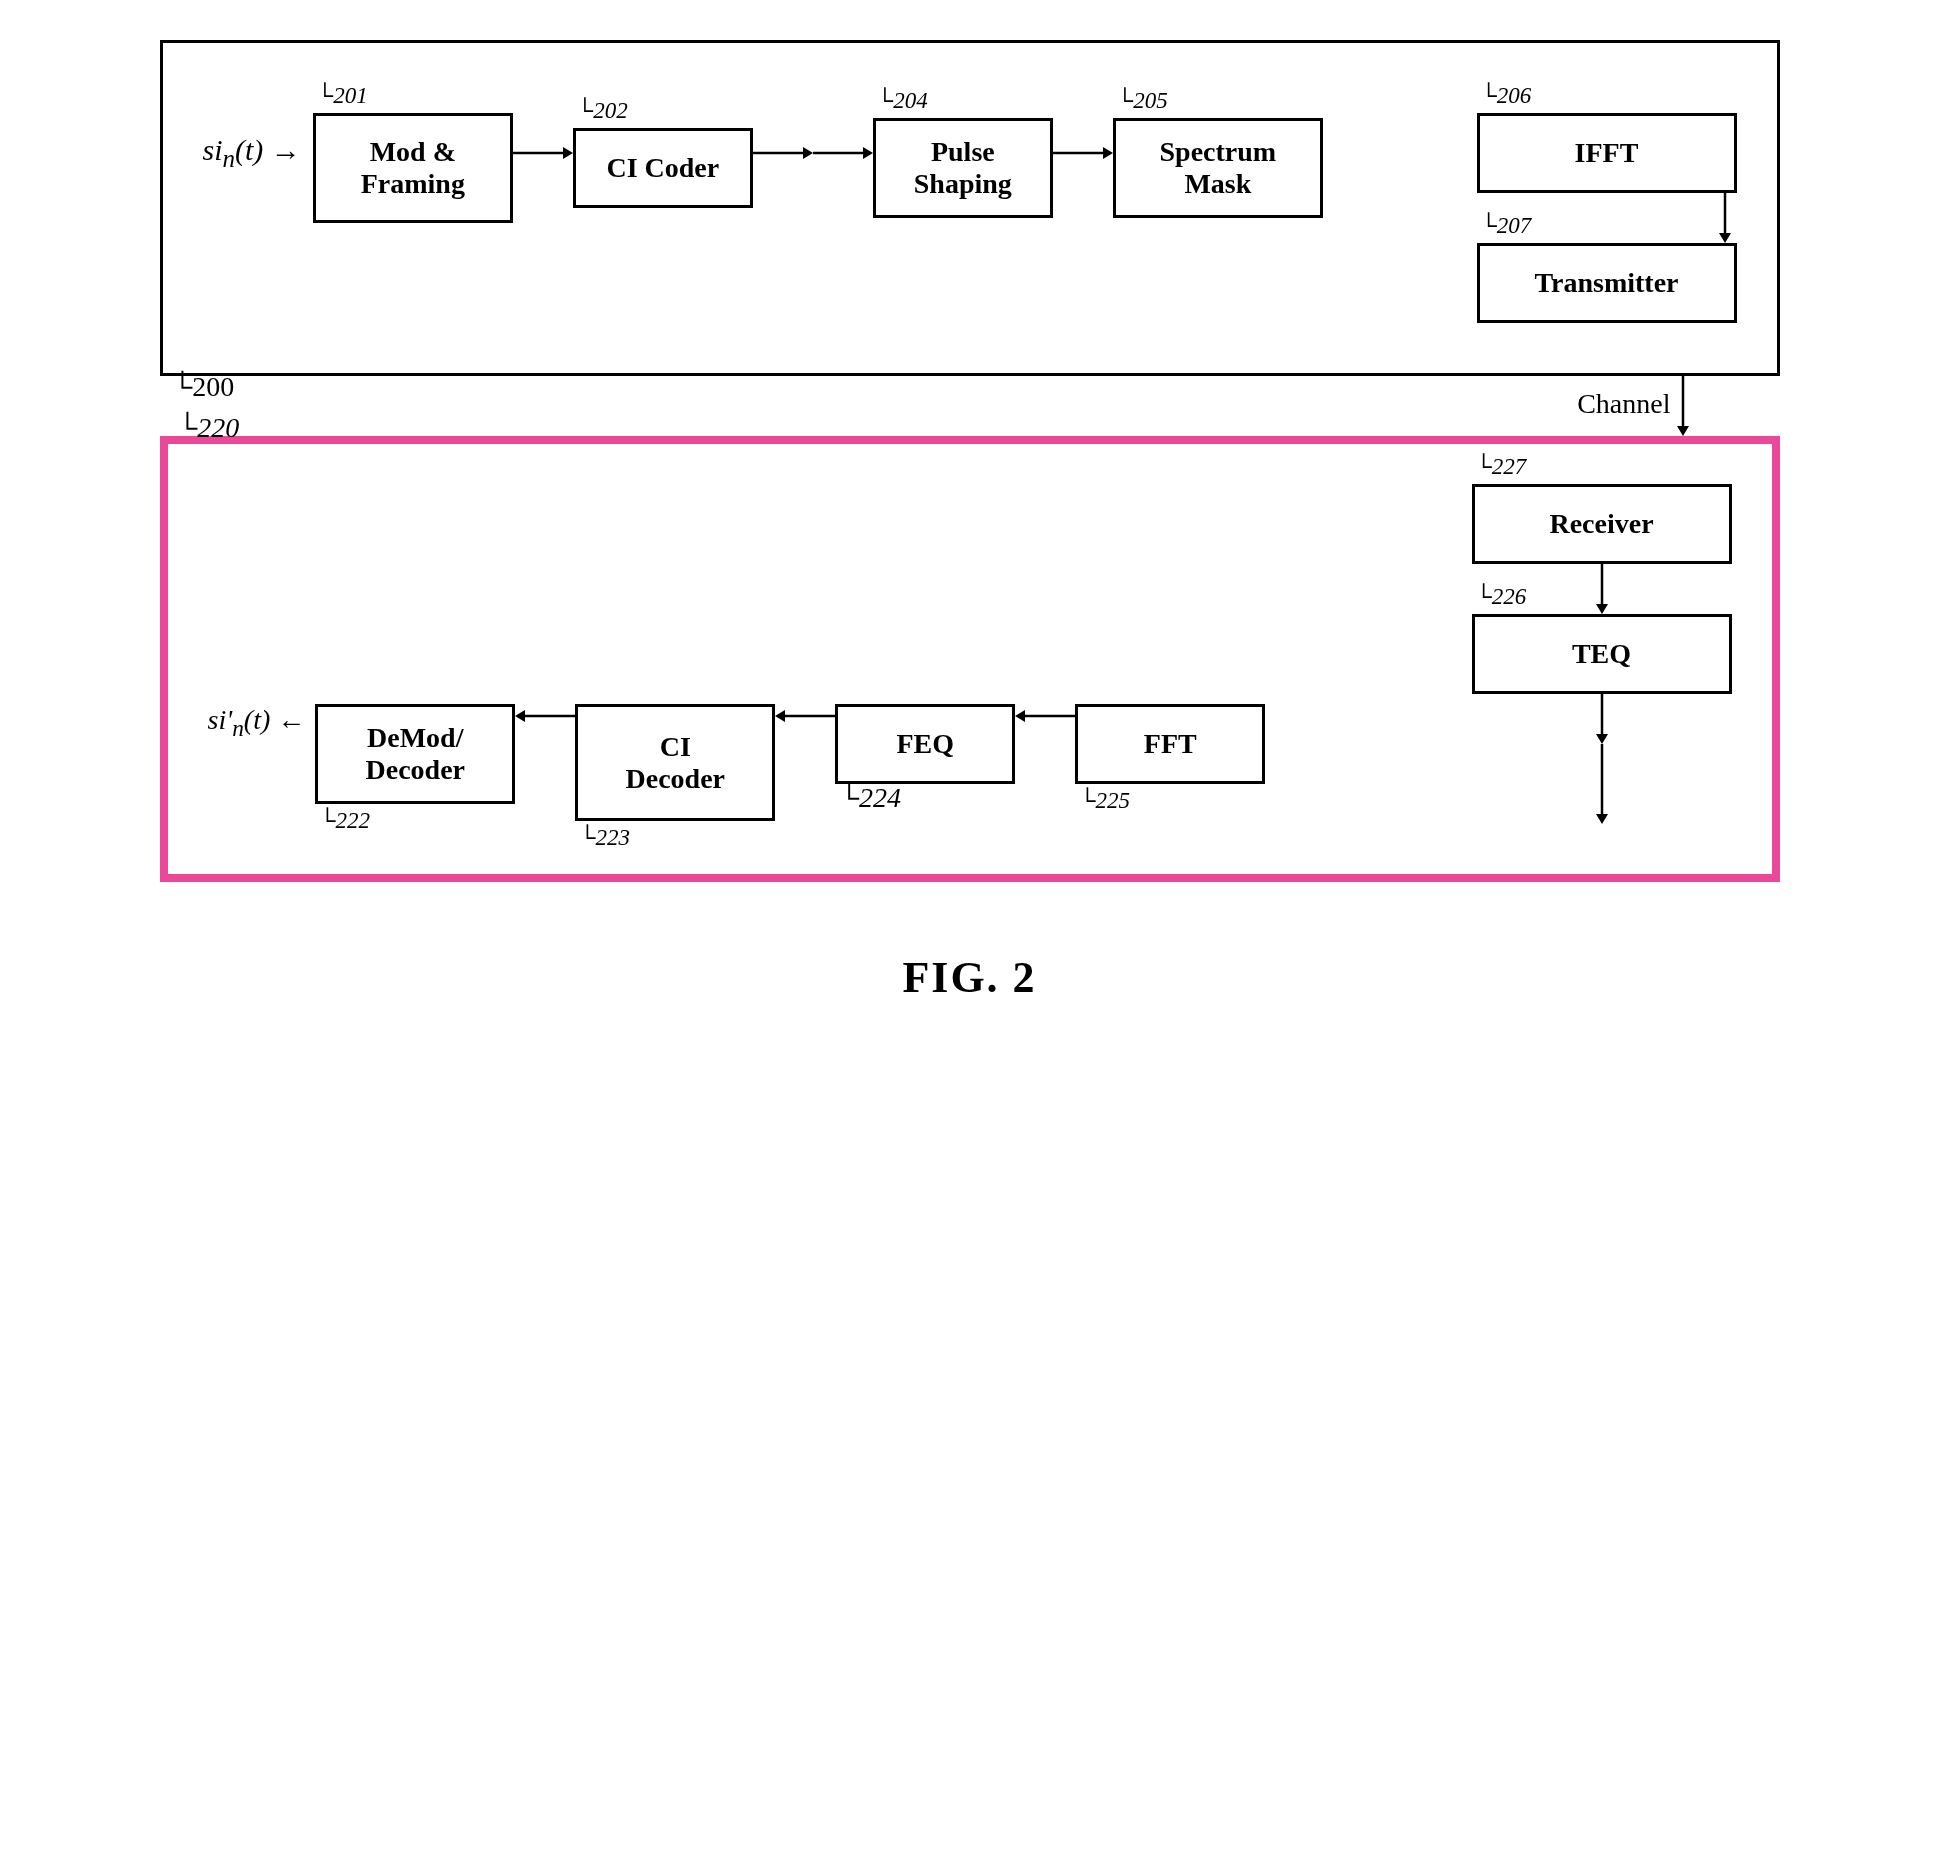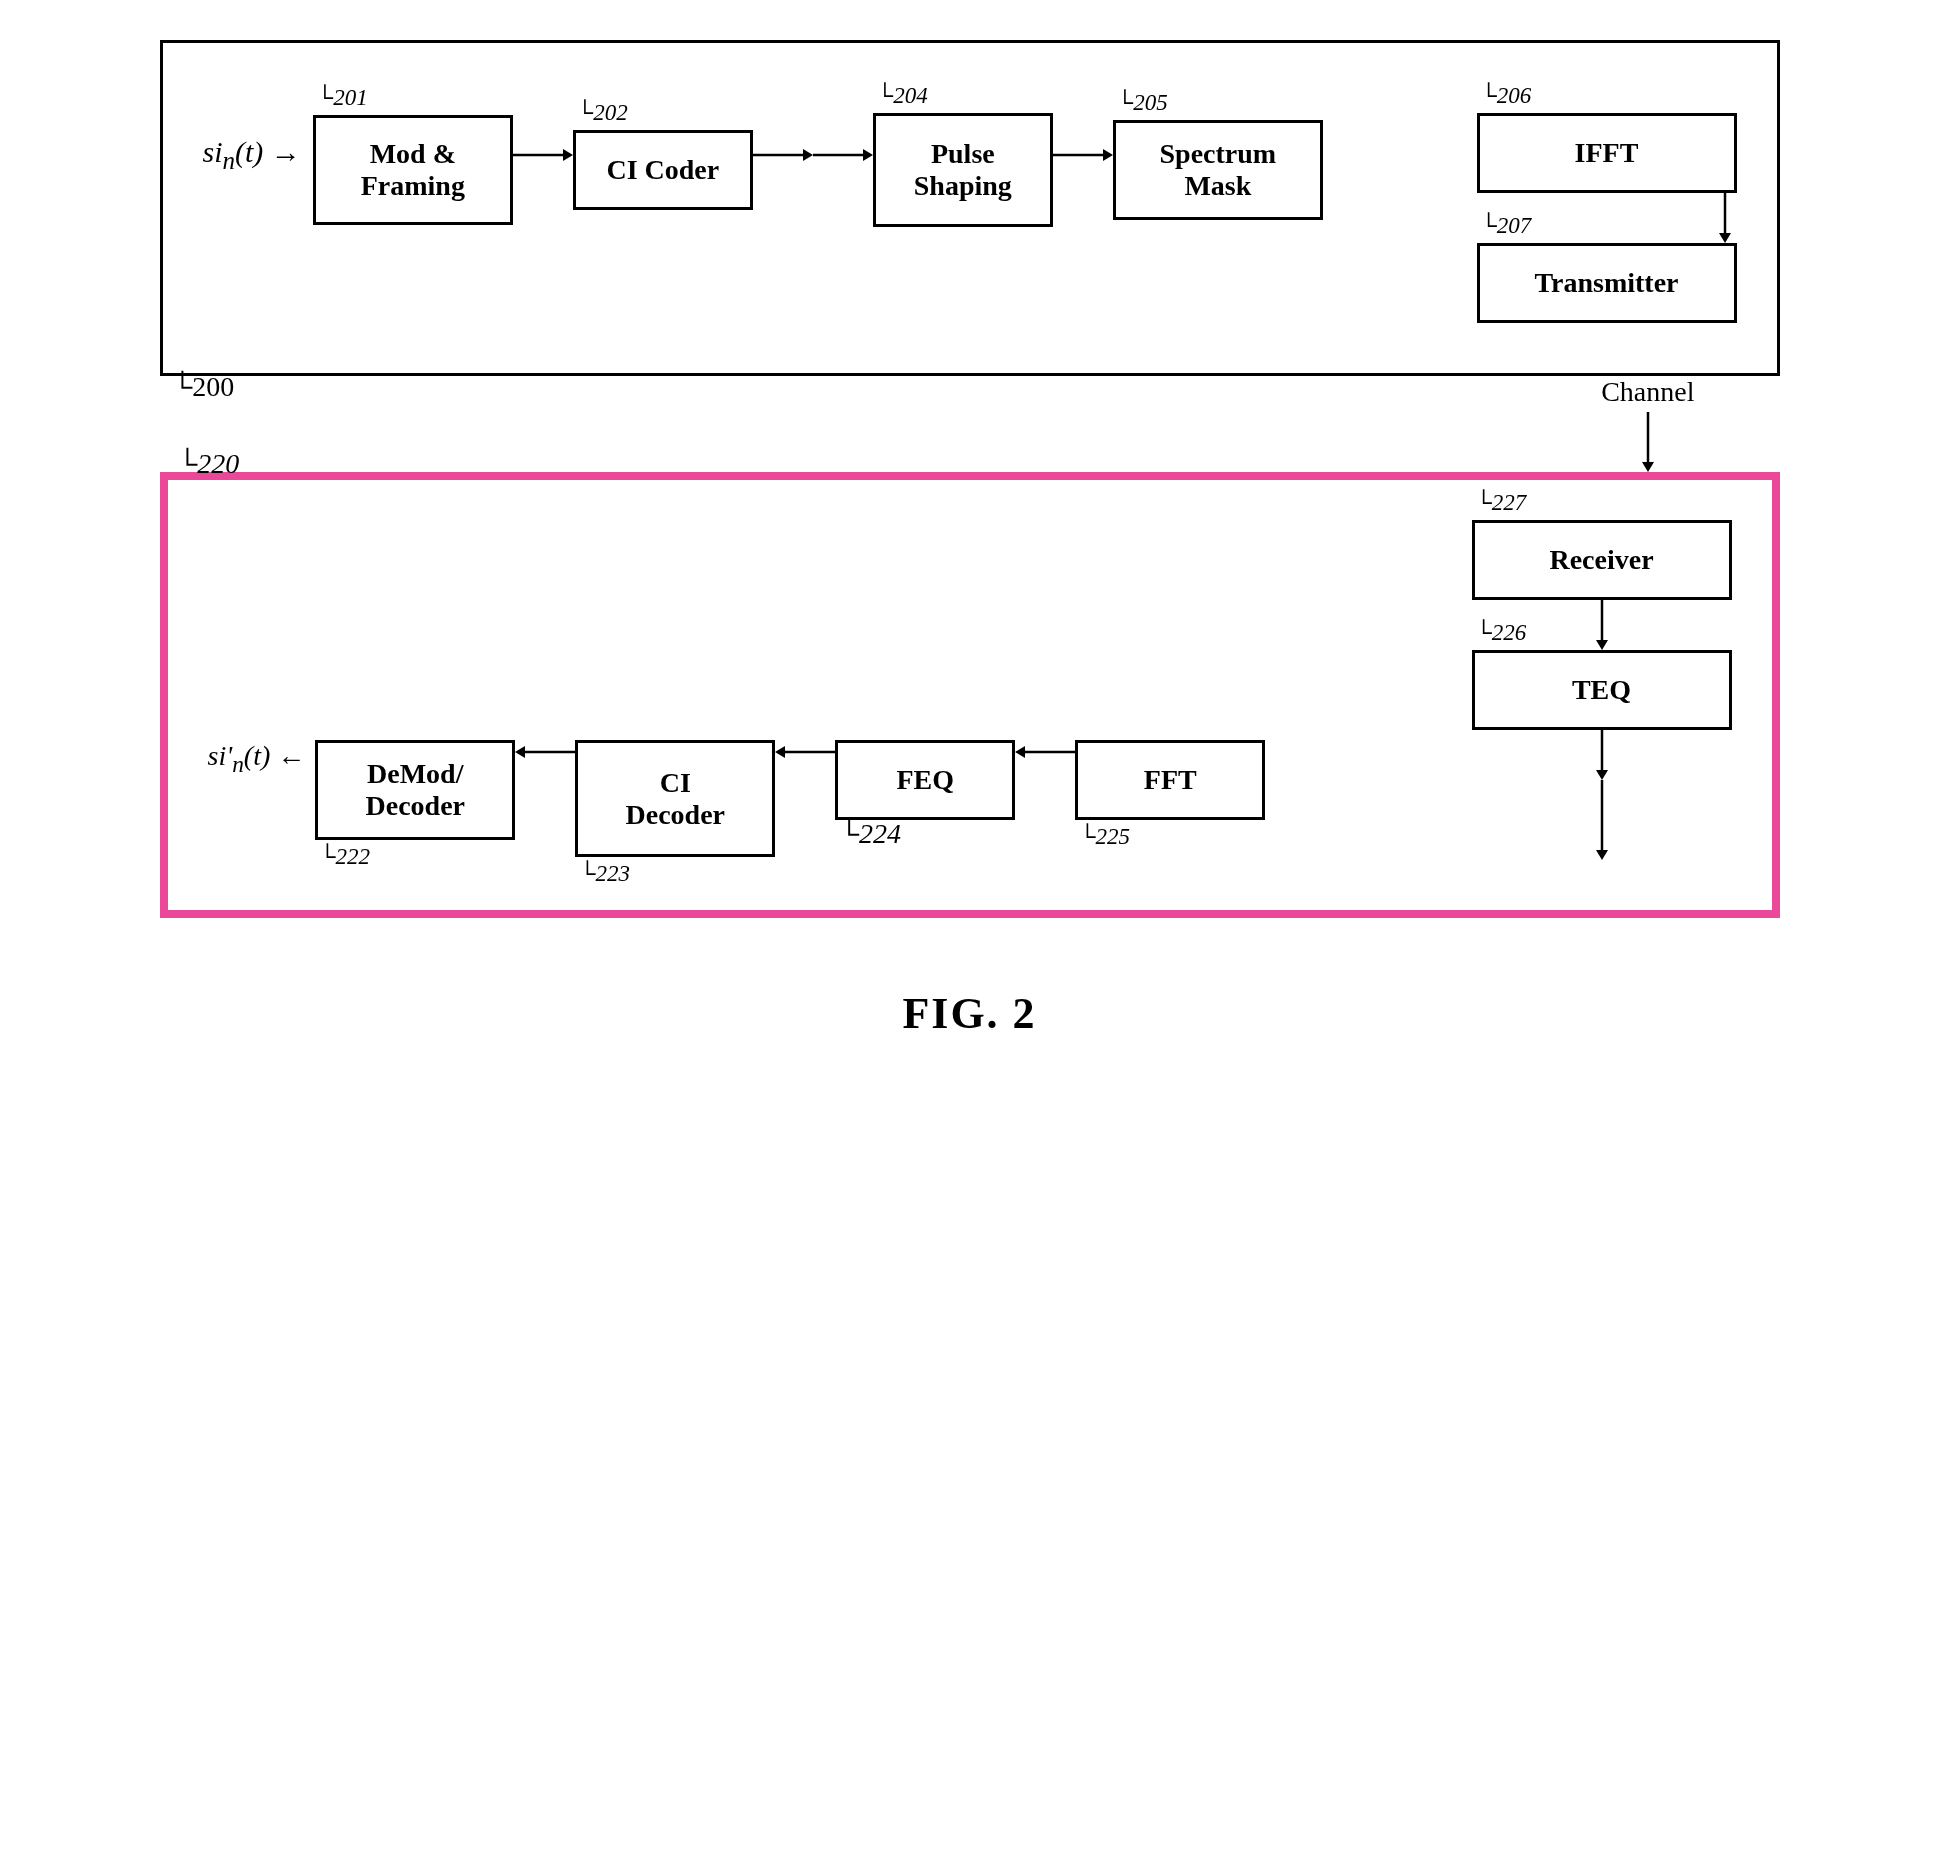--- a/index.html
+++ b/index.html
@@ -133,21 +133,21 @@
 
         <div class="arrow-right">
           <svg viewBox="0 0 60 24">
               <line x1="0" y1="12" x2="50" y2="12" stroke="#000" stroke-width="2.5"></line>
               <polygon points="50,6 60,12 50,18" fill="#000"></polygon>
             </svg>
         </div>
 
         <div style="position:relative; margin-top:30px;">
           <span style="position:absolute; top:-30px; left:4px; font-size:23px; font-style:italic;">└204</span>
-          <div class="block-box" style="width:180px; height:114px;">
+          <div class="block-box" style="width:180px; height:100px;">
             <span>Pulse<br>Shaping</span>
           </div>
         </div>
 
         <div class="arrow-right">
           <svg viewBox="0 0 60 24">
               <line x1="0" y1="12" x2="50" y2="12" stroke="#000" stroke-width="2.5"></line>
               <polygon points="50,6 60,12 50,18" fill="#000"></polygon>
             </svg>
         </div>
@@ -188,21 +188,21 @@
           </div>
         </div>
 
       </div>
 
     </div>
 
   </div>
 
   <div style="display:flex; flex-direction:column; align-items:flex-end; width:1620px; padding-right:85px;">
-    <div style="display:flex; flex-direction:column; align-items:center;">
+    <div style="display:flex; flex-direction:row; align-items:center;">
       <span style="font-size:28px; margin-bottom:4px;">Channel</span>
       <svg width="24" height="60" viewBox="0 0 24 60">
         <line x1="12" y1="0" x2="12" y2="50" stroke="#000" stroke-width="2.5"></line>
         <polygon points="6,50 12,60 18,50" fill="#000"></polygon>
       </svg>
     </div>
   </div>
 
   <div class="bottom-block">
     <span style="position:absolute; top:-32px; left:10px; font-size:28px; font-style:italic;">└220</span>

